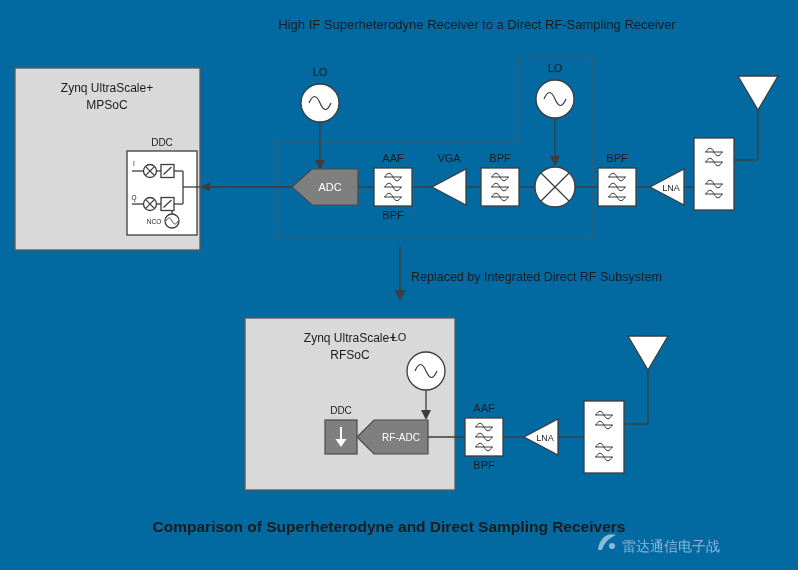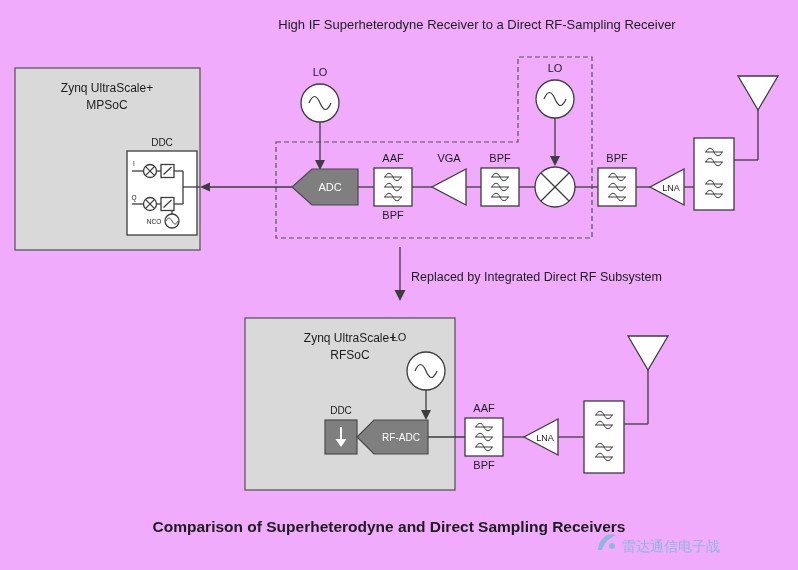--- a/index.html
+++ b/index.html
@@ -1,19 +1,19 @@
 <!DOCTYPE html>
 <html><head>
 <meta charset="utf-8">
 <style>
   html,body{margin:0;padding:0;background:#ffffff;}
   .page{
     position:relative;
     width:798px;height:570px;
-    background:#f0abfc;
+    background:#0369a1;
     font-family:"Liberation Sans","DejaVu Sans",sans-serif;
     overflow:hidden;
   }
   svg text{
     font-family:"Liberation Sans","DejaVu Sans",sans-serif;
     fill:#1c1c1c;
   }
   .wire{stroke:#3d3d3d;stroke-width:1.3;fill:none;}
   .outline{stroke:#3d3d3d;stroke-width:1.3;fill:#ffffff;}
   .socbox{fill:#d9d9d9;stroke:#5a5a5a;stroke-width:1.3;}

